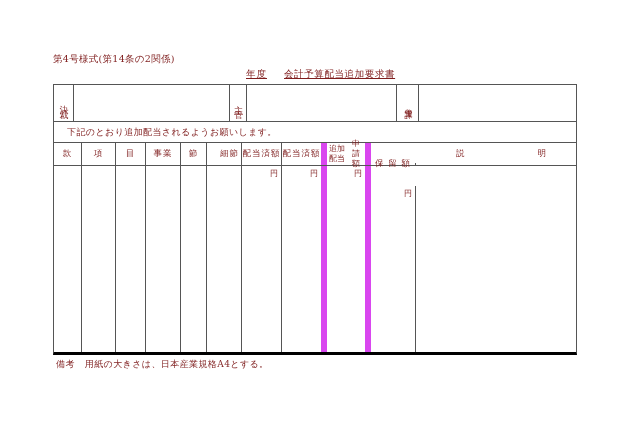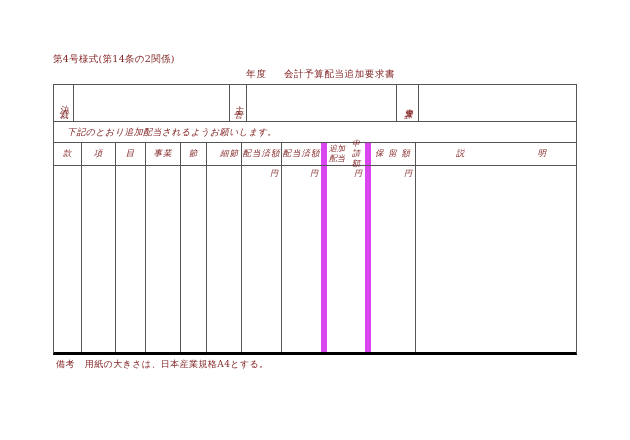--- a/index.html
+++ b/index.html
@@ -2,28 +2,28 @@
 <html><head>
 <meta charset="utf-8">
 <style>
   html,body{margin:0;padding:0;background:#e8e8e8;}
   .page{
     position:relative;width:630px;height:440px;background:#ffffff;
     font-family:"DejaVu Serif","Liberation Serif",serif;color:#7f1d1d;
     overflow:hidden;
   }
   .form-number{position:absolute;left:53px;top:53px;font-size:9.5px;letter-spacing:0.3px;}
-  .doc-title{position:absolute;left:246px;top:68px;font-size:9.5px;display:flex;}
+  .doc-title{position:absolute;left:246px;top:68px;font-size:9.5px;display:flex;text-decoration:underline;}
   .doc-title .title-year{margin-right:17px;letter-spacing:1px;}
   .doc-title .title-name{letter-spacing:0.6px;}
 
   .form-table{
     position:absolute;left:53px;top:84px;width:524px;height:271px;
     box-sizing:border-box;border:1px solid #555;border-bottom:3px solid #000;
-    display:flex;flex-direction:column;font-style:italic;
+    display:flex;flex-direction:column;
   }
   .row{display:flex;flex-direction:row;}
   .cell{box-sizing:border-box;border-right:1px solid #555;}
   .cell.last{border-right:none;}
 
   
   .approval-row{height:36px;border-bottom:1px solid #555;}
   .v-label{display:flex;align-items:center;justify-content:center;}
   .v-text{writing-mode:vertical-rl;font-size:9px;letter-spacing:5px;line-height:1;}
   .v-text.small{font-size:8px;letter-spacing:1px;}
@@ -34,21 +34,21 @@
   .w-blank3{width:157px;}
   .flex1{flex:1;}
 
   
   .request-row{height:20px;border-bottom:1px solid #555;align-items:center;}
   .request-text{font-size:9px;padding-left:13px;letter-spacing:0.4px;}
 
   
   .w1{width:28px;}.w2{width:34px;}.w3{width:30px;}.w4{width:35px;}
   .w5{width:26px;}.w6{width:24px;margin-left:11px;}.w7{width:40px;}.w8{width:45px;}
-  .w9{width:44px;}.w10{width:45px;}.w11{flex:1;}
+  .w9{width:44px;}.w10{width:45px;margin-top:20px;}.w11{flex:1;}
   .thick-right{border-right:6px solid #d946ef;}
 
   
   .head-row{height:22px;border-bottom:1px solid #555;}
   .head-cell{display:flex;align-items:center;justify-content:center;
     font-size:8.5px;letter-spacing:1px;text-align:center;}
   .head-cell.two-line{flex-direction:row;font-size:8px;line-height:1.25;letter-spacing:0;}
   .head-cell.split{justify-content:space-between;padding:0 30px 0 40px;letter-spacing:0;}
 
   

